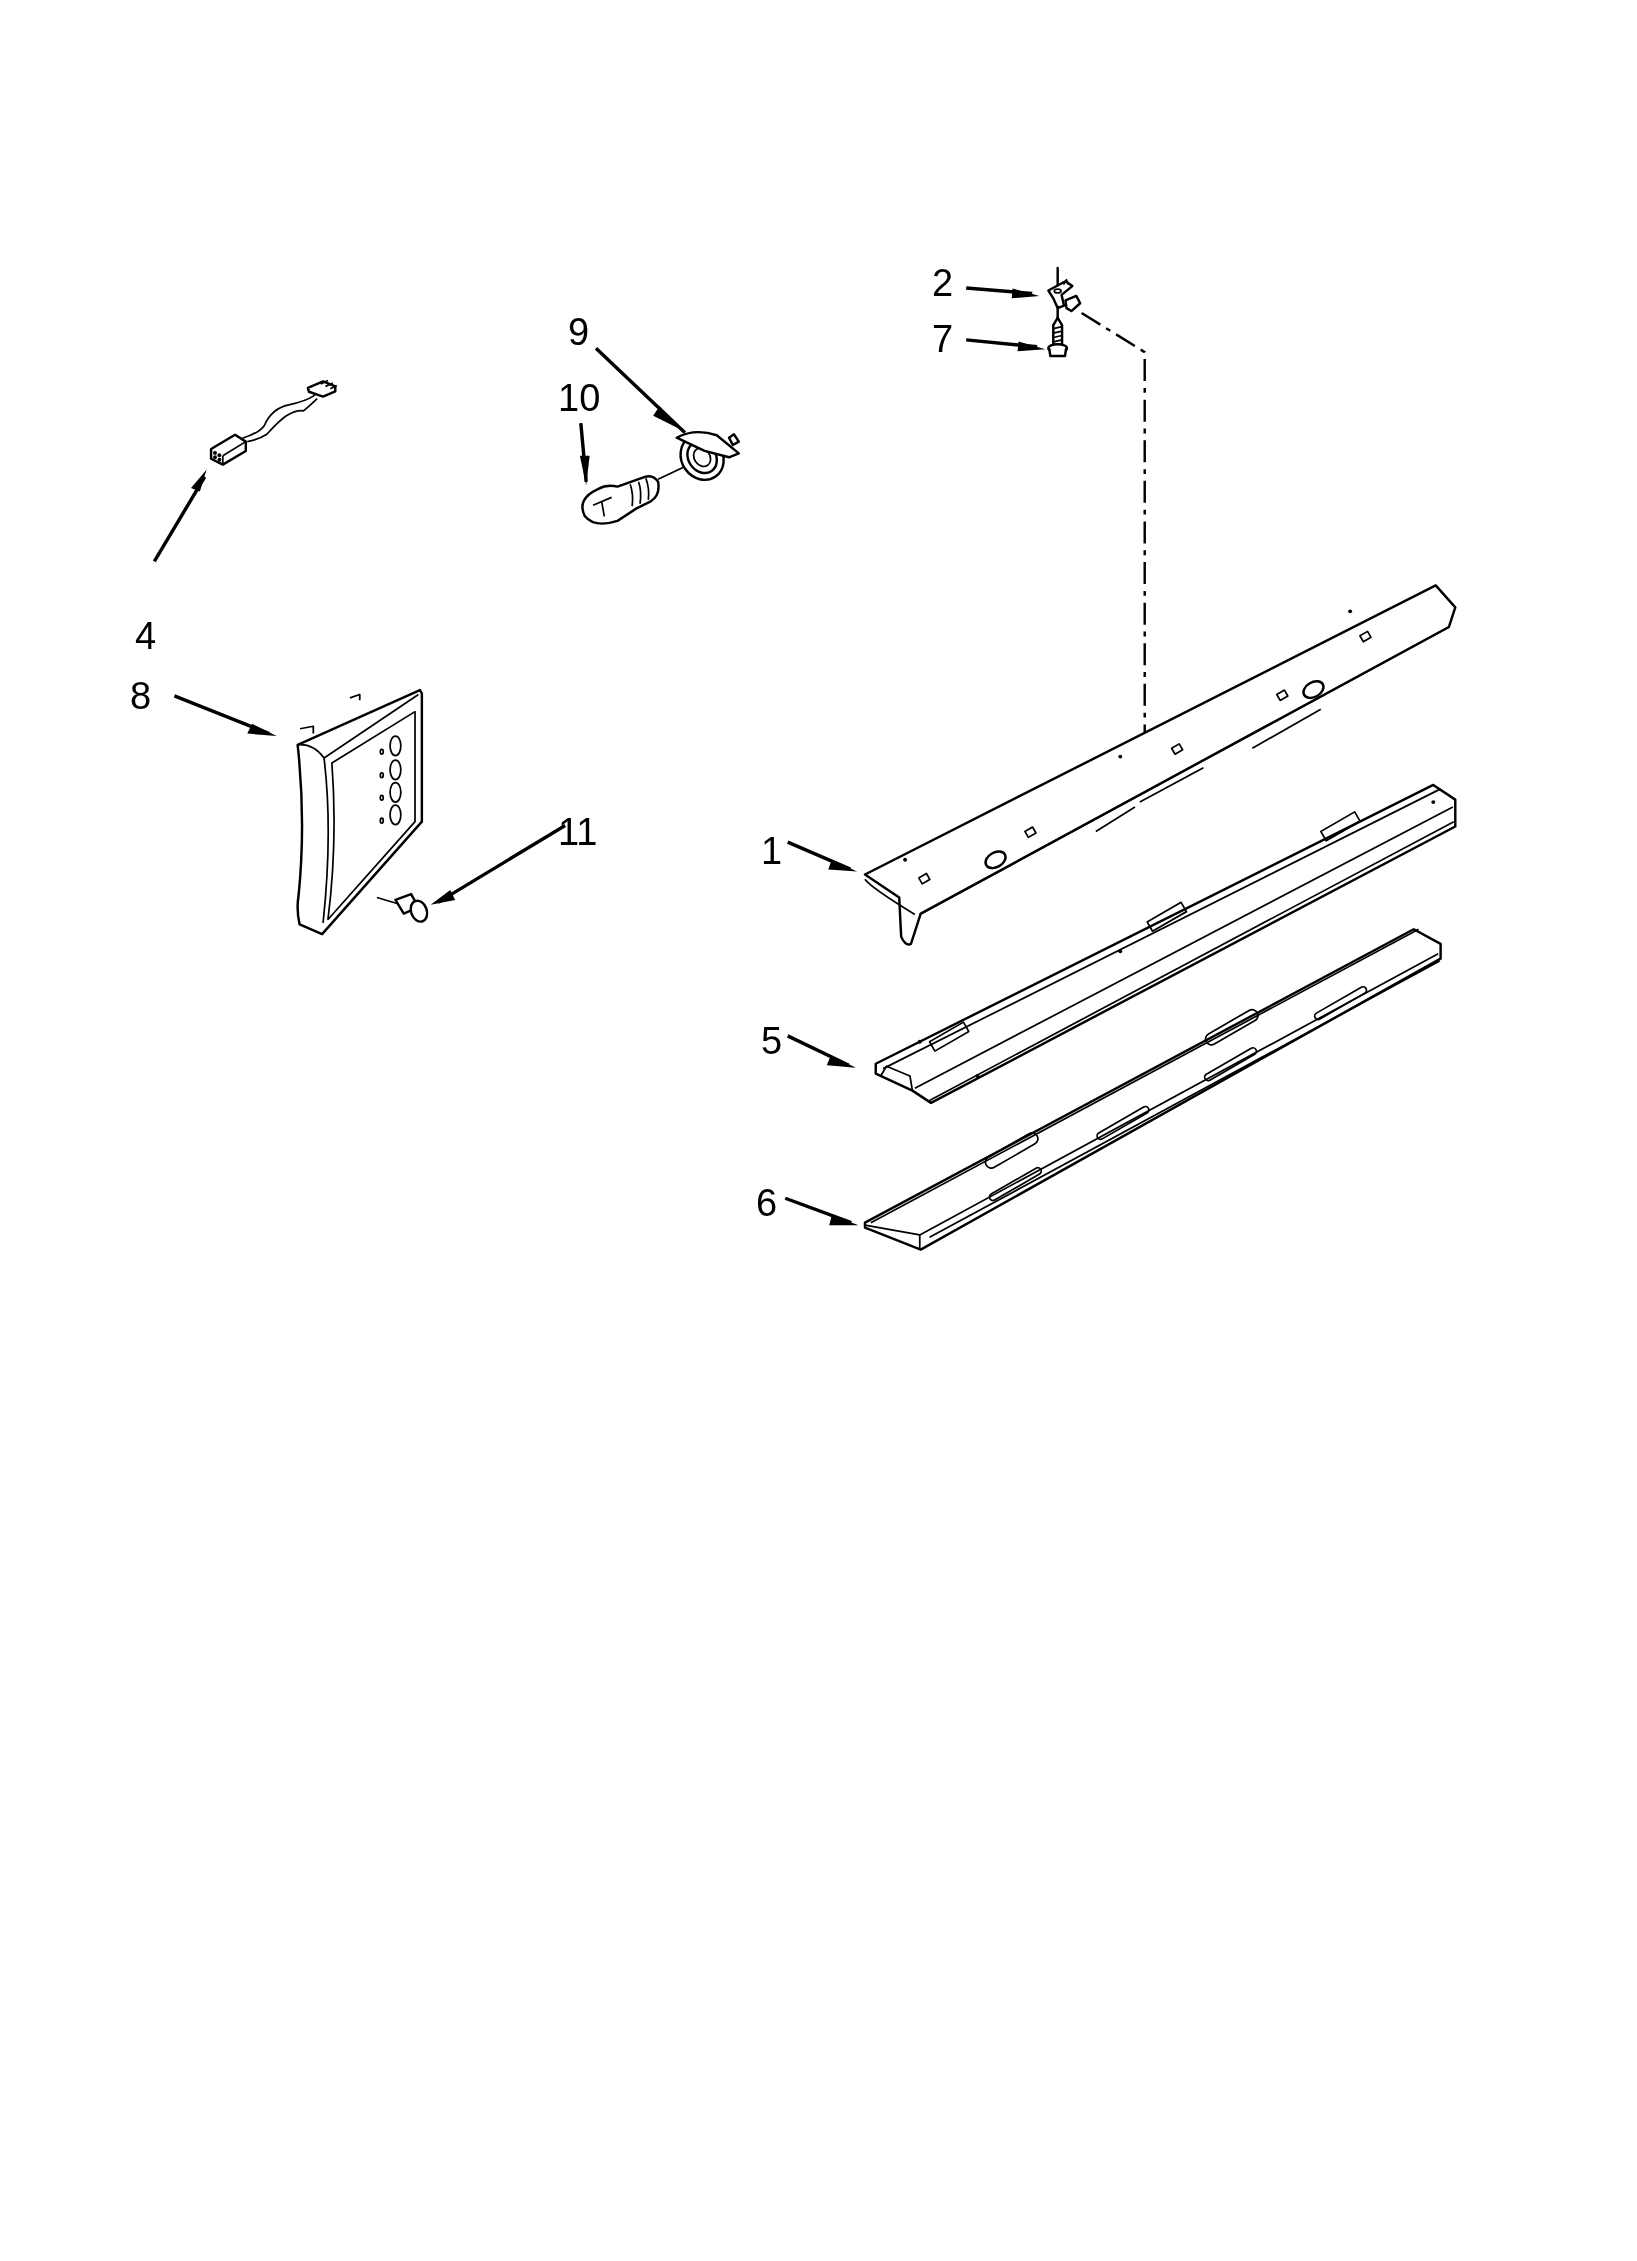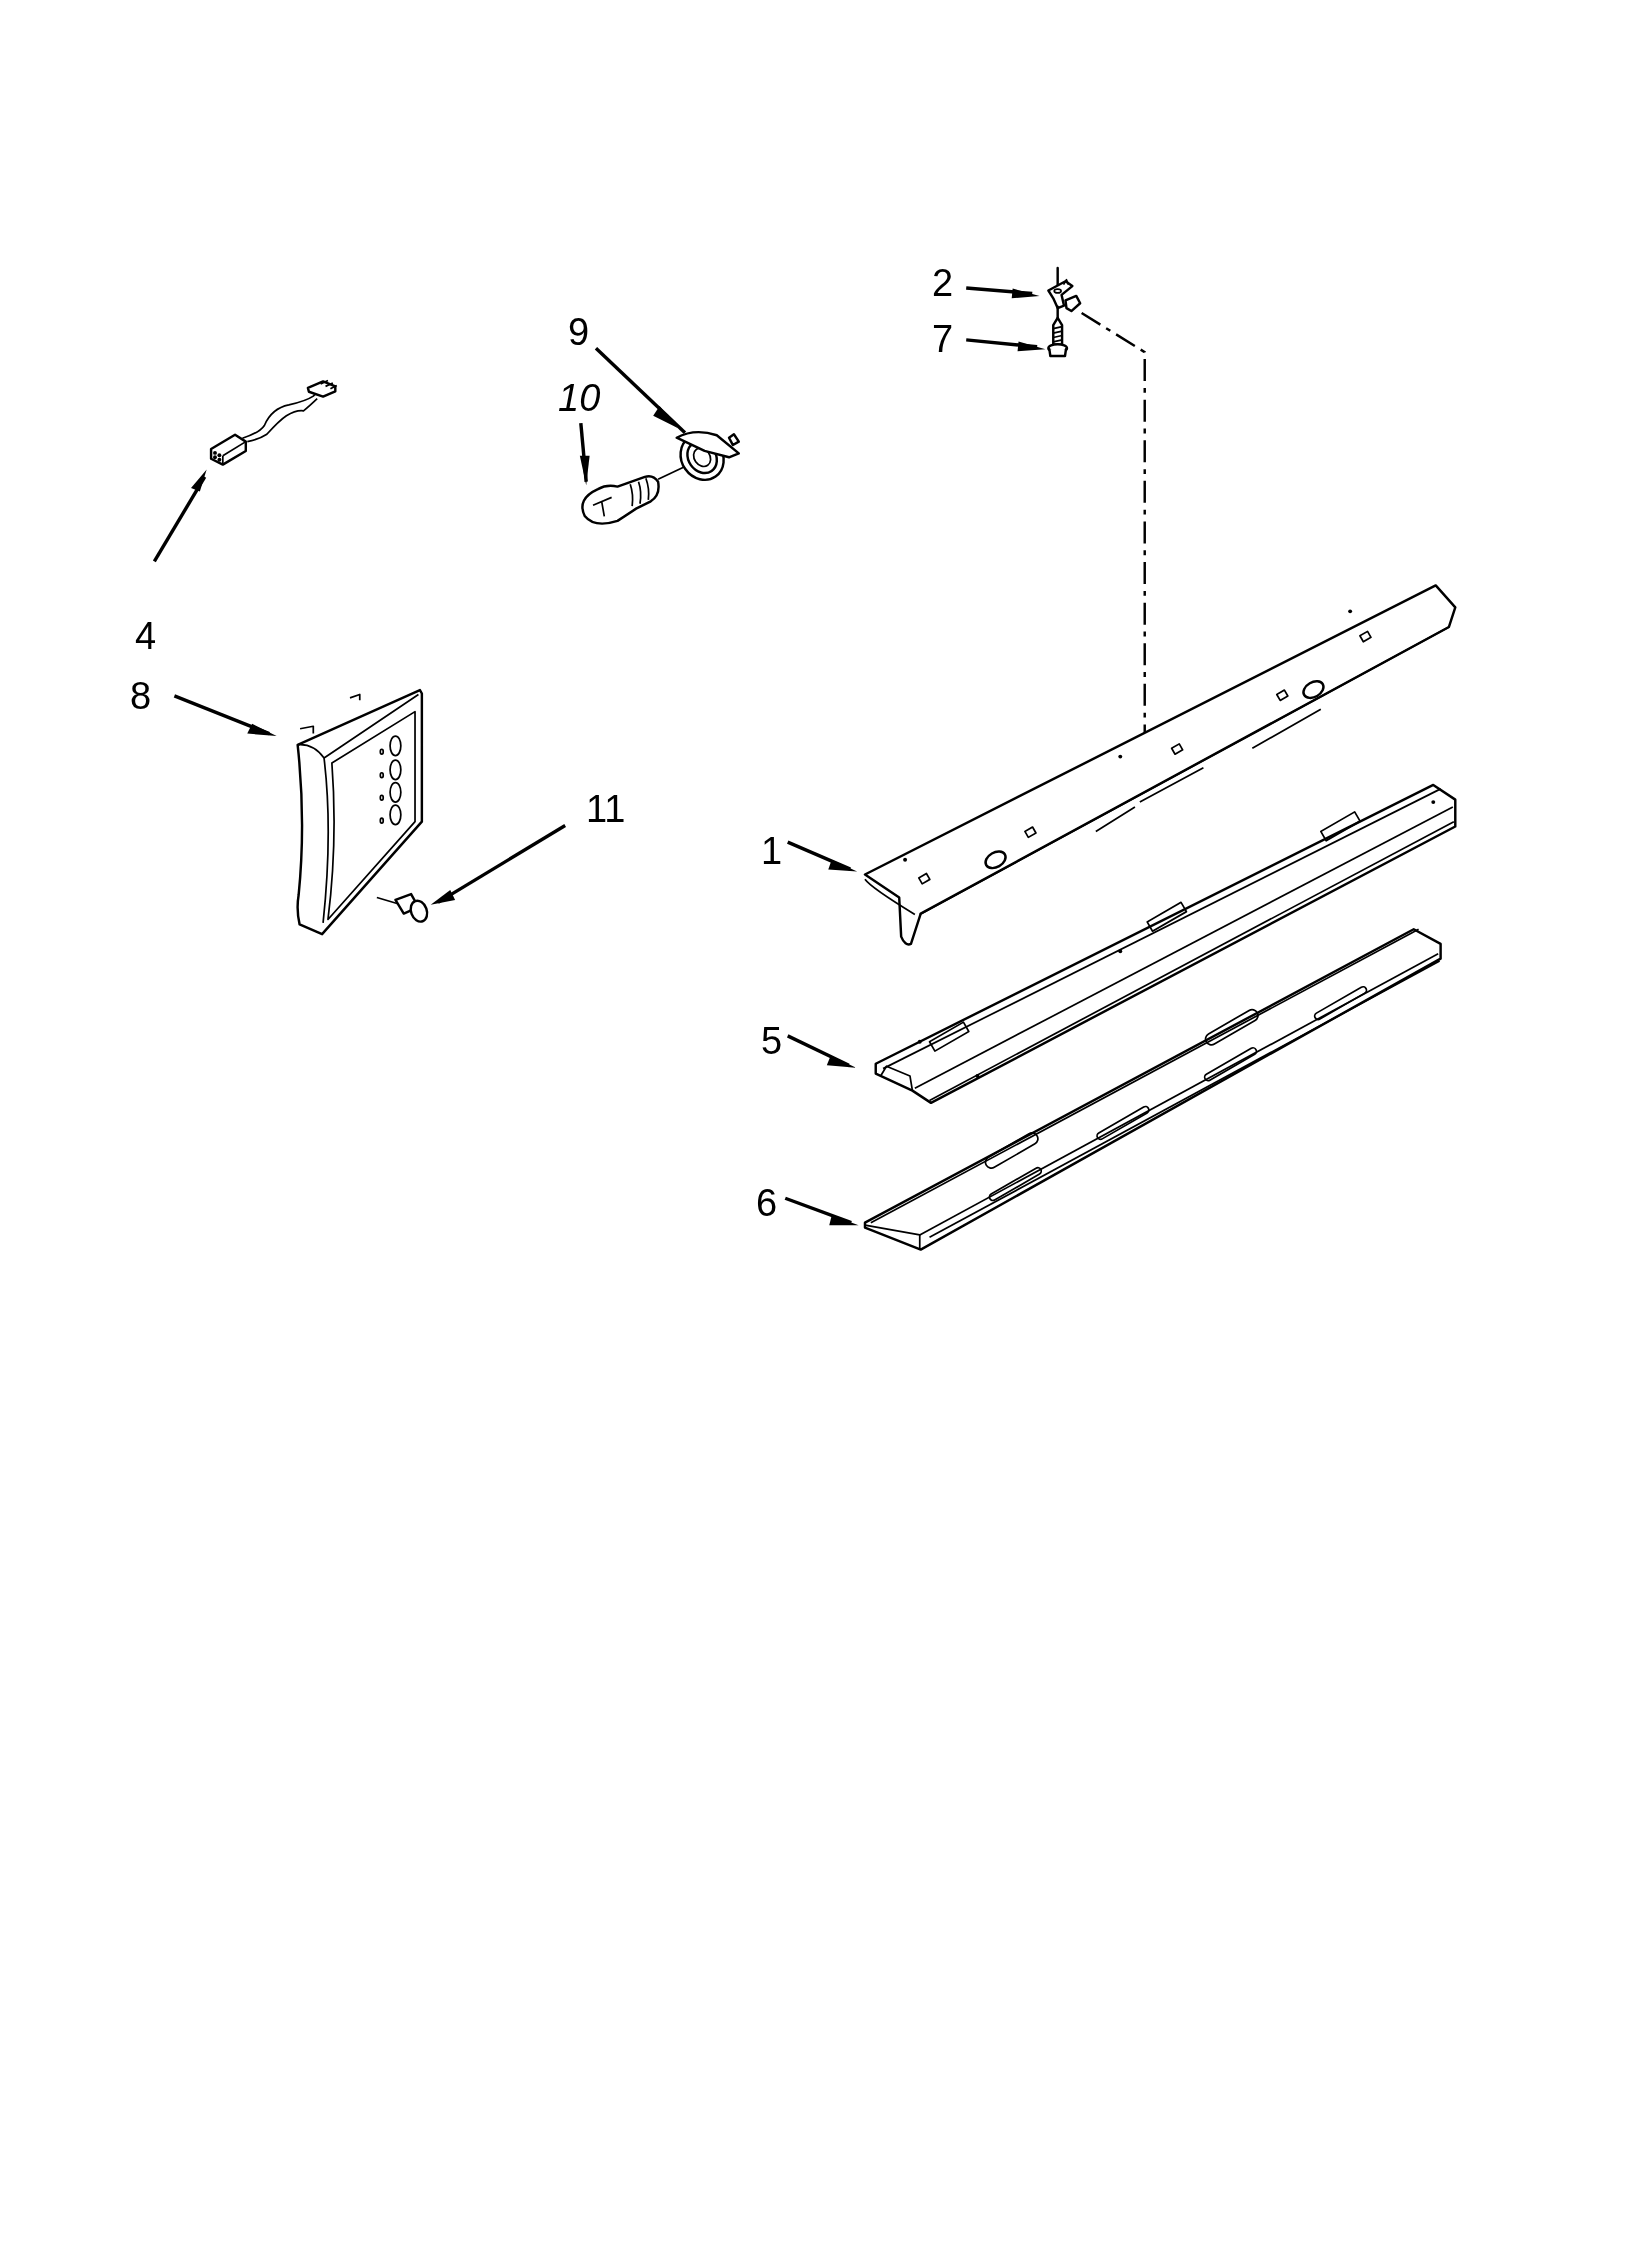--- a/index.html
+++ b/index.html
@@ -16,24 +16,24 @@
   .head { fill: #000; }
 </style>
 </head>
 <body>
 
 <div class="canvas">
 
   <div class="callout" style="left:932px;top:264px;">2</div>
   <div class="callout" style="left:932px;top:320px;">7</div>
   <div class="callout" style="left:568px;top:313px;">9</div>
-  <div class="callout" style="left:558px;top:379px;font-style:italic;">10</div>
+  <div class="callout" style="left:558px;top:379px;">10</div>
   <div class="callout" style="left:135px;top:617px;">4</div>
   <div class="callout" style="left:130px;top:677px;">8</div>
-  <div class="callout" style="left:558px;top:790px;margin-left:28px;">11</div>
+  <div class="callout" style="left:558px;top:813px;">11</div>
   <div class="callout" style="left:761px;top:832px;">1</div>
   <div class="callout" style="left:761px;top:1022px;">5</div>
   <div class="callout" style="left:756px;top:1184px;">6</div>
 
   <svg width="1638" height="2261" viewBox="0 0 3348 4623">
 
     <g>
 
       <line class="arrowline" x1="1975" y1="589" x2="2110" y2="600"></line>
       <polygon class="head" points="2125,605 2070,590 2068,610"></polygon>

